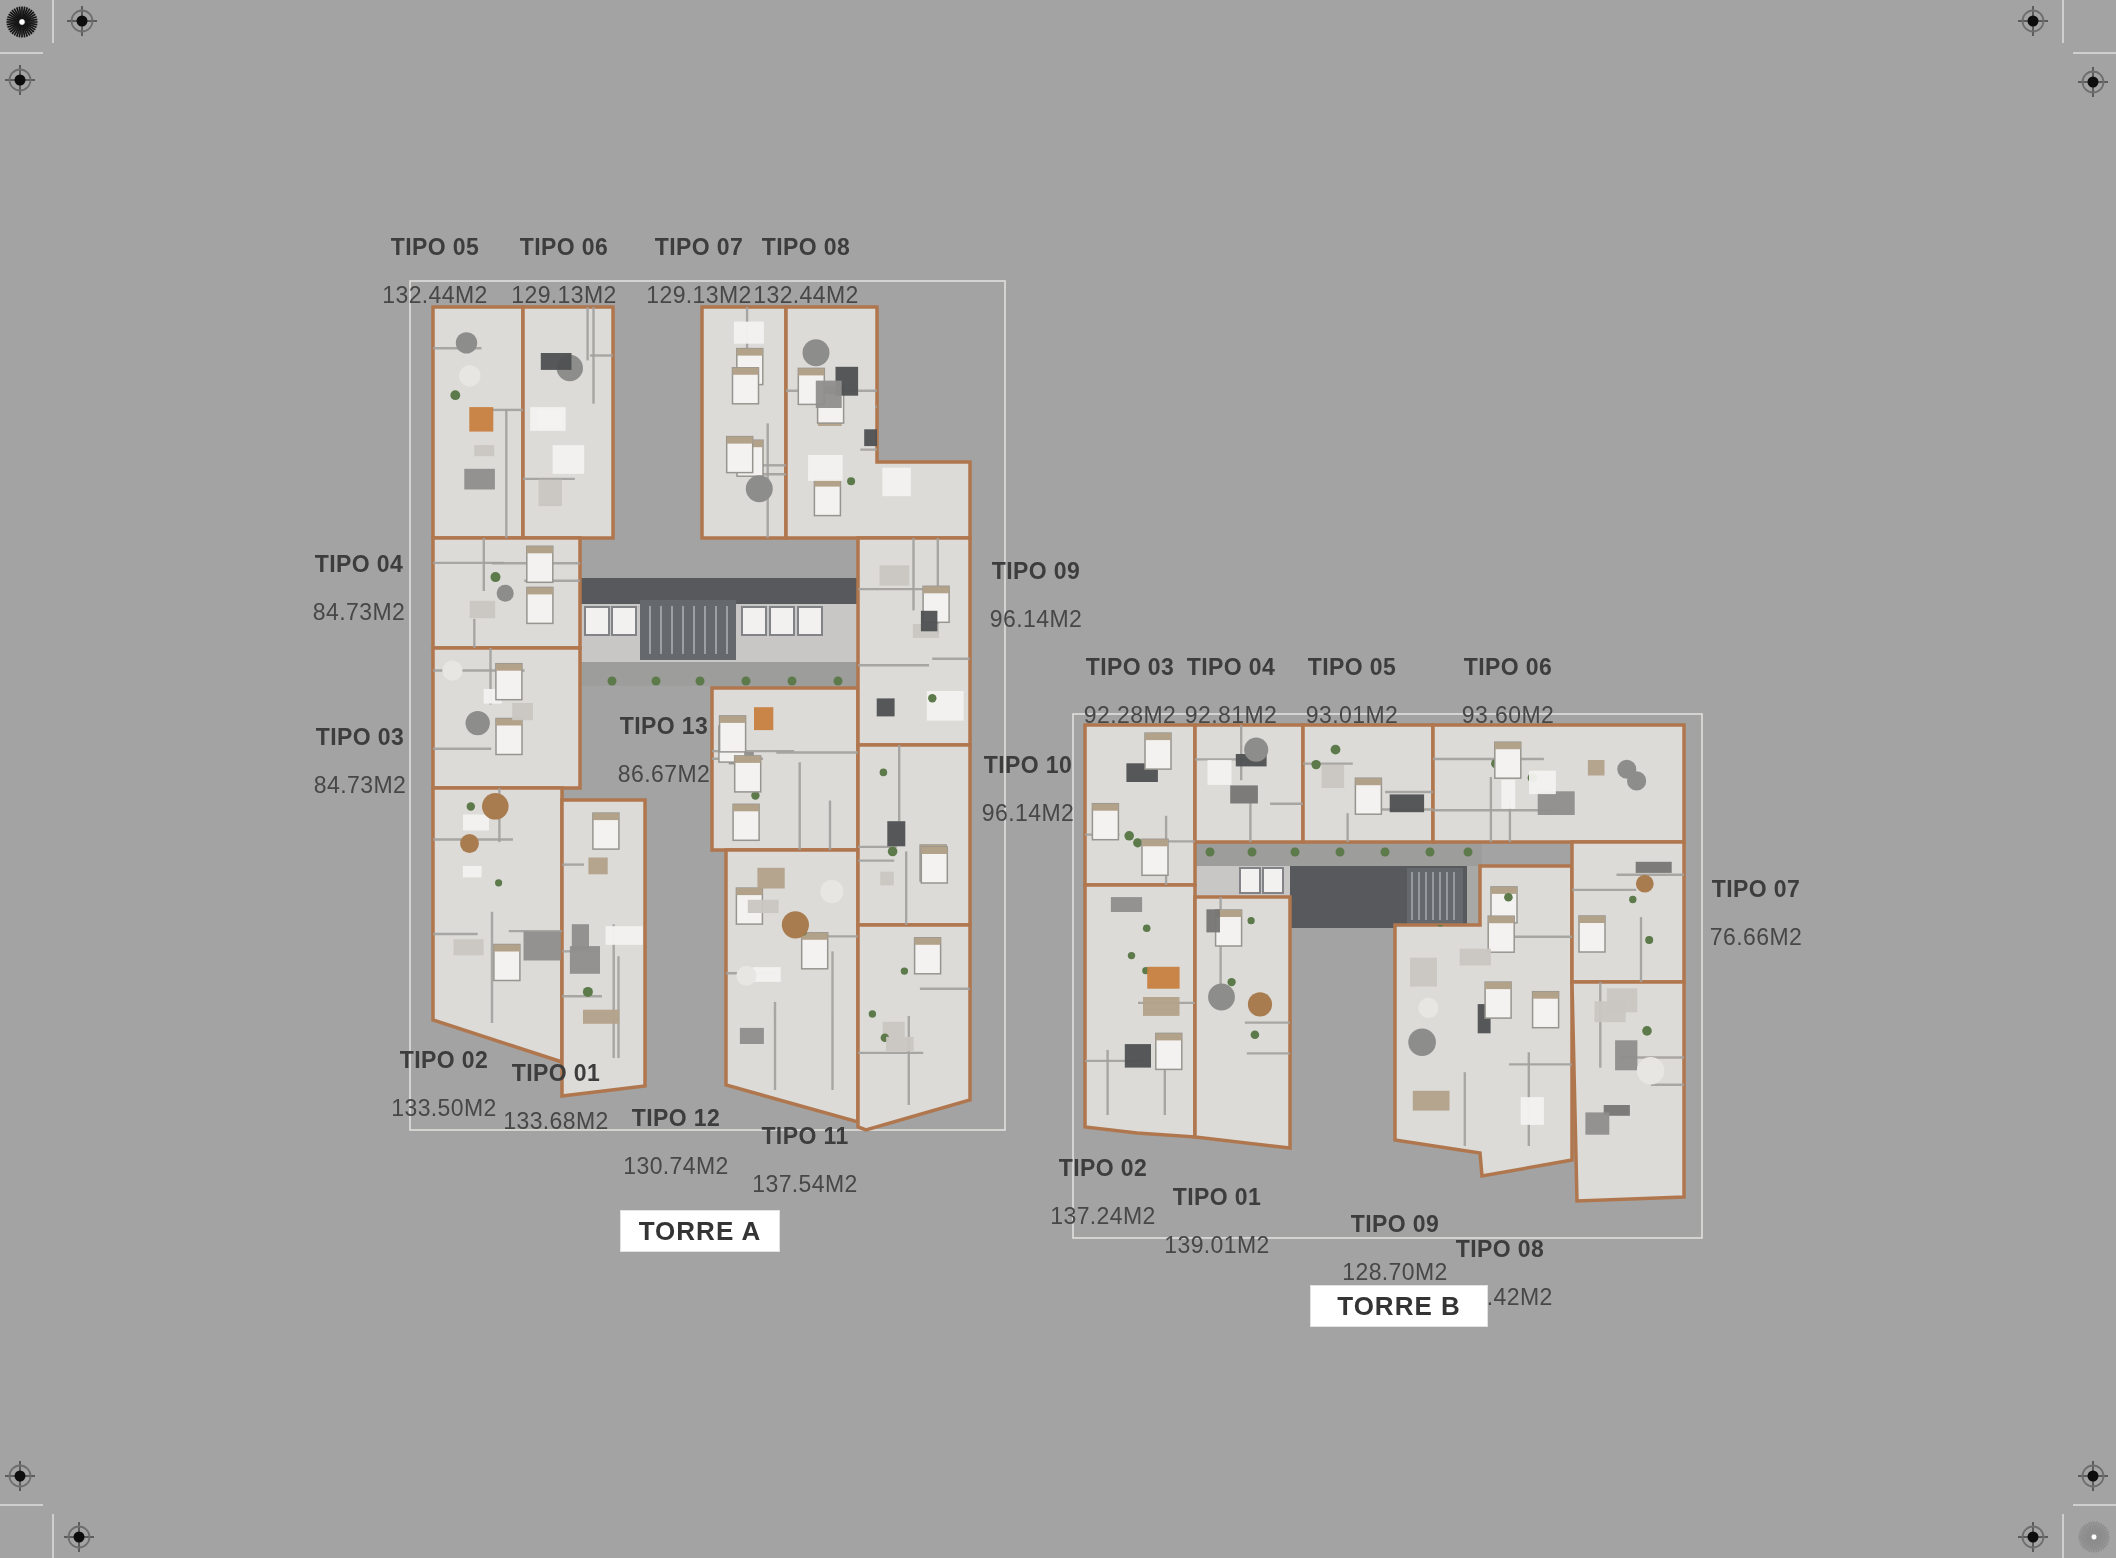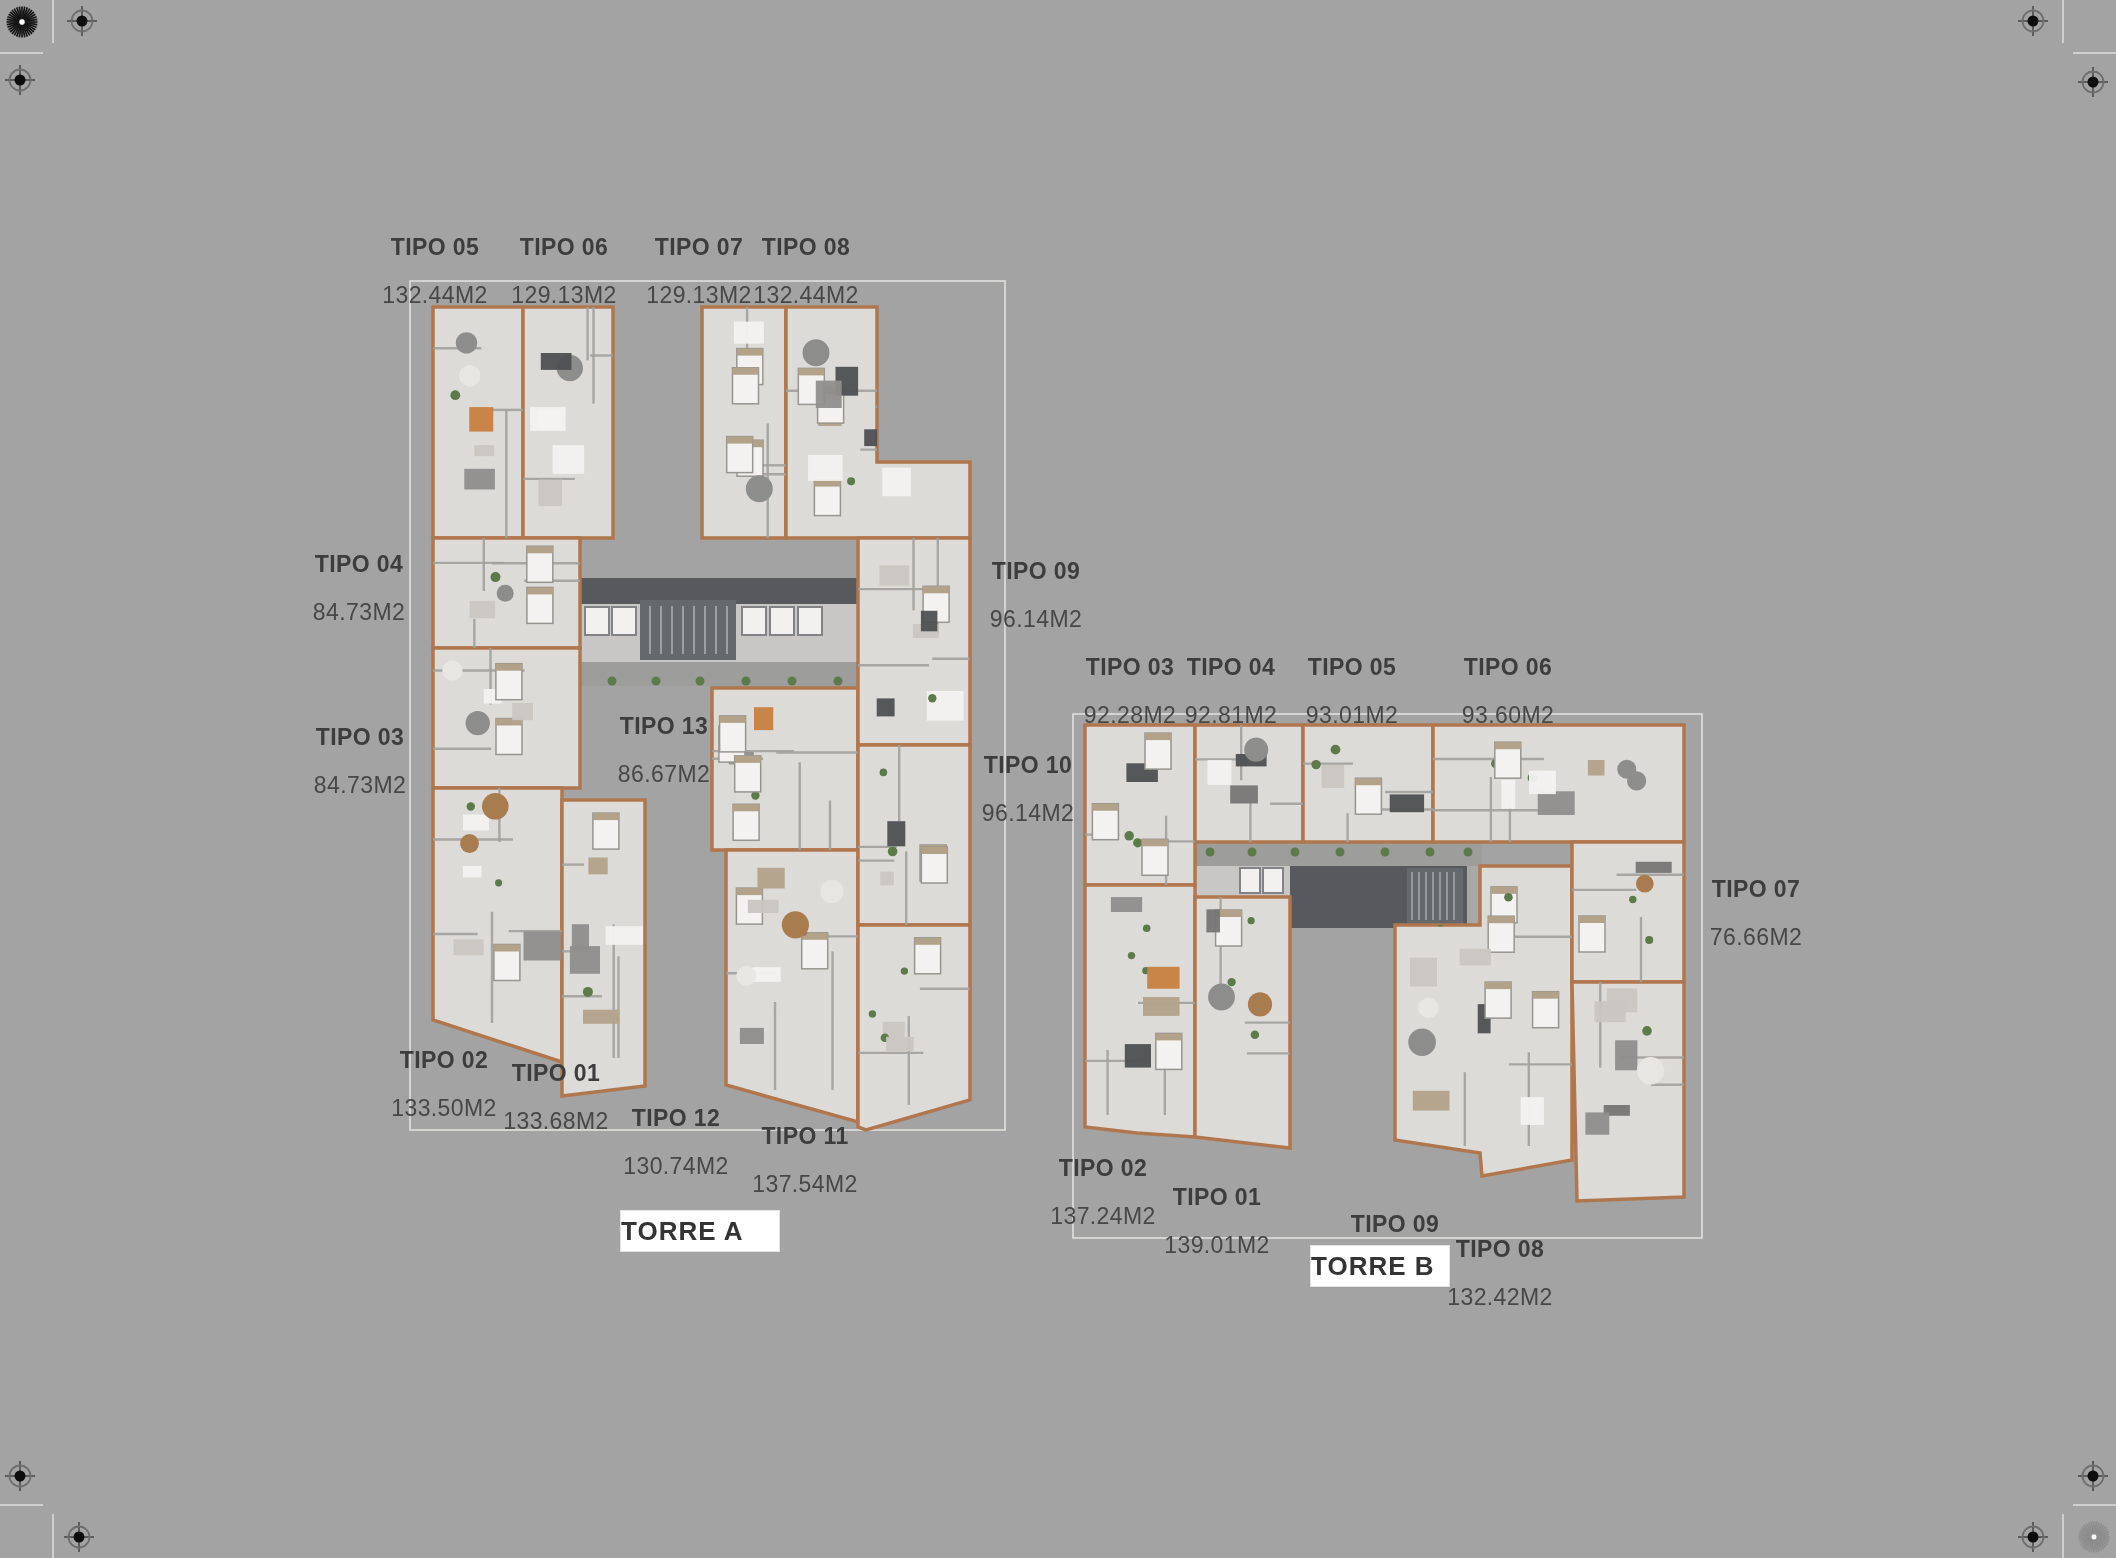--- a/index.html
+++ b/index.html
@@ -10,21 +10,21 @@
   #plan-svg{position:absolute;left:0;top:0;width:2116px;height:1558px;}
   #labels-layer{position:absolute;left:0;top:0;width:2116px;height:1558px;pointer-events:none;}
   .unit-label{
     position:absolute;transform:translateX(-50%);text-align:center;white-space:nowrap;
     line-height:28px;color:#3d3d3d;
   }
   .unit-label .tipo-name{font-weight:700;font-size:23px;letter-spacing:.4px;}
   .unit-label .tipo-area{font-weight:400;font-size:23px;color:#474747;letter-spacing:.4px;margin-top:20px;}
   .torre-box{
     position:absolute;background:#ffffff;border:1px solid #e2e2e2;
-    display:flex;align-items:center;justify-content:flex-start;
+    display:flex;align-items:center;justify-content:center;
     font-weight:700;font-size:26px;letter-spacing:1px;color:#343434;
     box-sizing:border-box;cursor:pointer;
   }
 </style>
 </head>
 <body>
 
 <div id="screen">
   <svg id="plan-svg" viewBox="0 0 2116 1558" xmlns="http://www.w3.org/2000/svg">
       <defs>
@@ -722,16 +722,16 @@
       </div>
       <div class="unit-label" style="left: 1500px; top: 1235px;">
         <div class="tipo-name">TIPO 08</div>
         <div class="tipo-area">132.42M2</div>
       </div>
     </div>
 
   <div class="torre-box" id="torre-a-box" style="left: 620px; top: 1210px; width: 160px; height: 42px;">
     <span>TORRE A</span>
   </div>
-  <div class="torre-box" id="torre-b-box" style="left: 1310px; top: 1245px; width: 140px; height: 42px;">
+  <div class="torre-box" id="torre-b-box" style="left: 1310px; top: 1285px; width: 178px; height: 42px;">
     <span>TORRE B</span>
   </div>
 </div>
 
 </body></html>

